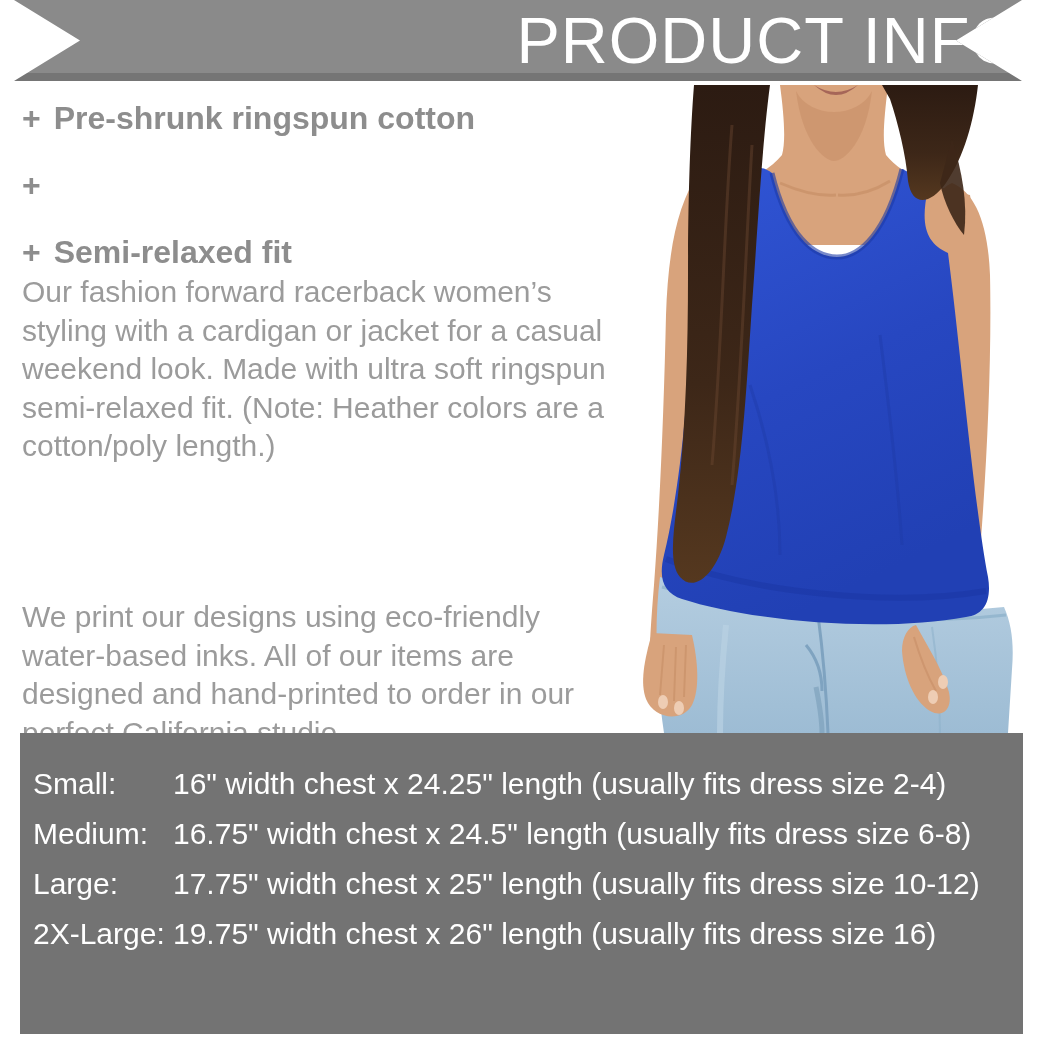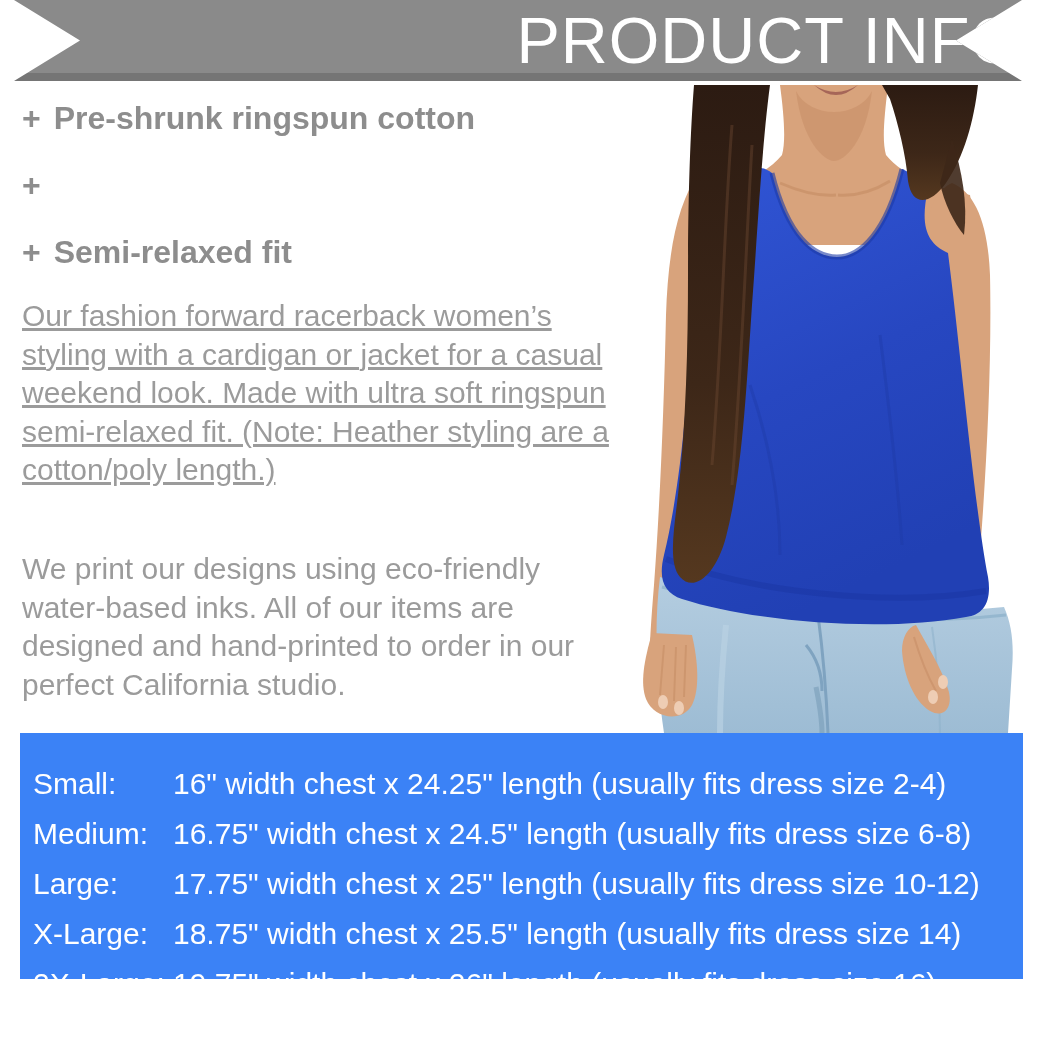--- a/index.html
+++ b/index.html
@@ -18,26 +18,26 @@
     color:#ffffff;font-size:65px;line-height:81px;font-weight:400;letter-spacing:1px;
     white-space:nowrap;
   }
   
   .features{position:absolute;left:22px;top:100px;}
   .feature{display:flex;align-items:flex-start;margin-bottom:31px;
     color:#8d8d8d;font-size:32px;font-weight:700;line-height:36px;}
   .feature .marker{margin-right:13px;}
   
   .para{position:absolute;left:22px;width:640px;color:#9b9b9b;font-size:30px;line-height:38.5px;}
-  .para-1{top:297px;text-decoration:underline;}
-  .para-2{top:550px;}
+  .para-1{top:273px;}
+  .para-2{top:598px;}
   
   .size-panel{
-    position:absolute;left:20px;top:733px;width:1003px;height:246px;
-    background:#3b82f6;box-sizing:border-box;padding:26px 8px 0 13px;
+    position:absolute;left:20px;top:733px;width:1003px;height:301px;
+    background:#737373;box-sizing:border-box;padding:26px 8px 0 13px;
   }
   .size-row{display:flex;color:#ffffff;font-size:30px;line-height:50px;white-space:nowrap;}
   .size-label{width:140px;flex:0 0 140px;}
   
   .photo{position:absolute;left:630px;top:85px;width:414px;height:648px;}
 </style>
 </head>
 <body>
 
 <div class="page">
@@ -57,21 +57,21 @@
     <div class="feature">
       <span class="marker">+</span>
       <span>Semi-relaxed fit</span>
     </div>
   </div>
 
   <div class="para para-1">
     <div>Our fashion forward racerback women’s</div>
     <div>styling with a cardigan or jacket for a casual</div>
     <div>weekend look. Made with ultra soft ringspun</div>
-    <div>semi-relaxed fit. (Note: Heather styling are a</div>
+    <div>semi-relaxed fit. (Note: Heather colors are a</div>
     <div>cotton/poly length.)</div>
   </div>
 
   <div class="para para-2">
     <div>We print our designs using eco-friendly</div>
     <div>water-based inks. All of our items are</div>
     <div>designed and hand-printed to order in our</div>
     <div>perfect California studio.</div>
   </div>
 
@@ -153,22 +153,18 @@
     </div>
     <div class="size-row">
       <span class="size-label">Medium:</span>
       <span>16.75" width chest x 24.5" length (usually fits dress size 6-8)</span>
     </div>
     <div class="size-row">
       <span class="size-label">Large:</span>
       <span>17.75" width chest x 25" length (usually fits dress size 10-12)</span>
     </div>
     <div class="size-row">
-      <span class="size-label">X-Large:</span>
-      <span>18.75" width chest x 25.5" length (usually fits dress size 14)</span>
-    </div>
-    <div class="size-row">
       <span class="size-label">2X-Large:</span>
       <span>19.75" width chest x 26" length (usually fits dress size 16)</span>
     </div>
   </div>
 
 </div>
 
 </body></html>

